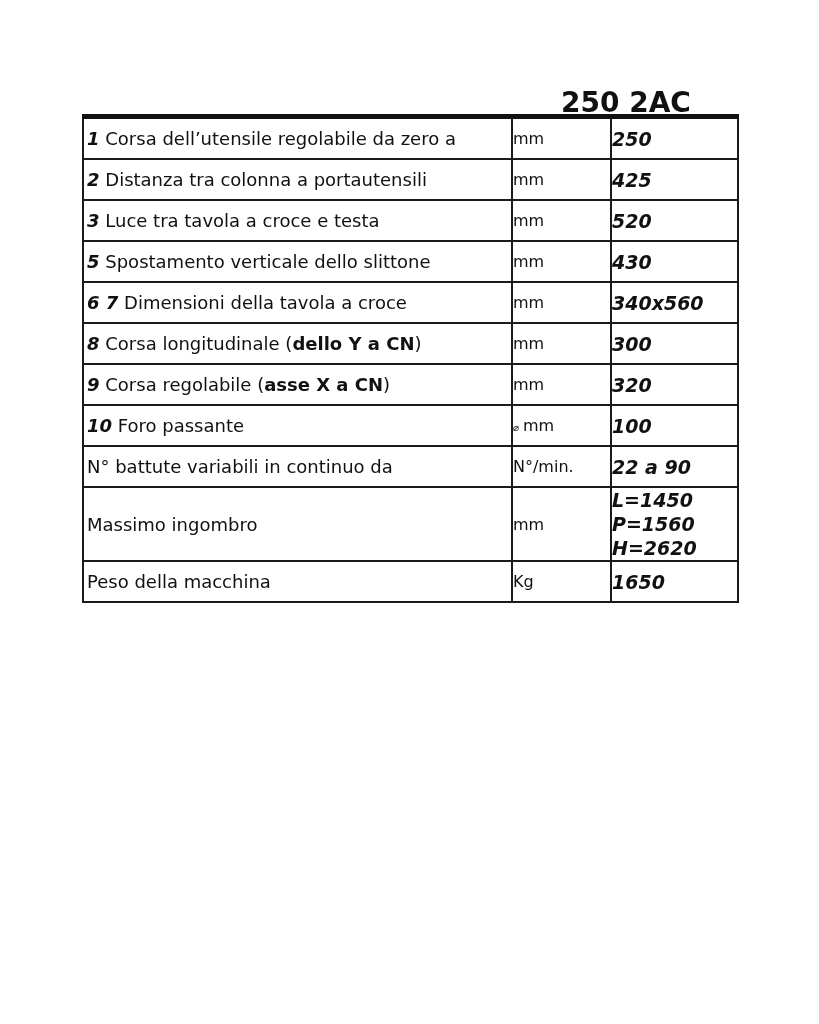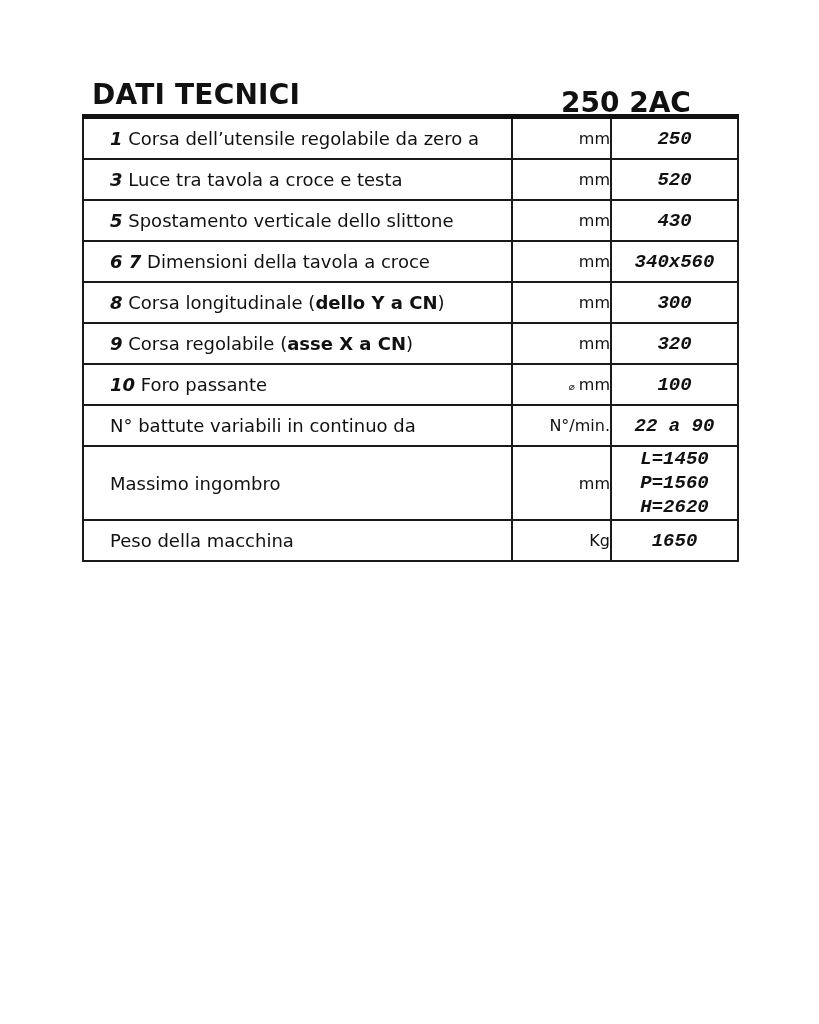--- a/index.html
+++ b/index.html
@@ -4,48 +4,52 @@
 <style>
   html, body { margin: 0; padding: 0; background: #ffffff; }
   body { width: 819px; height: 1024px; position: relative; overflow: hidden;
          font-family: "DejaVu Sans", sans-serif; color: #111111; }
   .title-row { position: absolute; left: 92px; top: 78px; width: 640px; height: 36px; }
   .title-left { position: absolute; left: 0; top: 0; font-size: 28px; font-weight: bold; letter-spacing: 0.2px; }
   .title-right { position: absolute; left: 469px; top: 8px; font-size: 28px; font-weight: bold; }
   table.spec { position: absolute; left: 82px; top: 114px; width: 655px;
                border-collapse: collapse; table-layout: fixed; border-top: 5px solid #111; }
   table.spec td { border: 2px solid #1a1a1a; padding: 0; height: 39px; font-size: 18px; vertical-align: middle; }
-  table.spec td.desc { padding-left: 26px; white-space: nowrap; }
-  table.spec td.unit { text-align: right; font-size: 16px; }
-  table.spec td.val { text-align: center; font-weight: bold; font-style: italic; font-size: 19px; font-family: Liberation Mono, monospace; }
+  table.spec td.desc { padding-left: 3px; white-space: nowrap; }
+  table.spec td.unit { text-align: left; font-size: 16px; }
+  table.spec td.val { text-align: left; font-weight: bold; font-style: italic; font-size: 19px; }
   table.spec tr.tall td { height: 69px; }
   .num { font-weight: bold; font-style: italic; }
   .b { font-weight: bold; }
   .diam { font-size: 10px; margin-right: 4px; }
   .val-line { display: block; line-height: 24px; }
 </style>
 </head>
 <body>
 
 <div class="title-row">
-  <div class="title-left">DATI TECNICI</div>
   <div class="title-right">250 2AC</div>
 </div>
 
 <table class="spec">
   <colgroup>
       <col style="width:429px">
       <col style="width:99px">
       <col style="width:127px">
     </colgroup>
   <tbody>
     <tr>
       <td class="desc"><span class="num">1</span> <span>Corsa dell’utensile regolabile da zero a</span></td>
       <td class="unit">mm</td>
       <td class="val">250</td>
+    </tr>
+    <tr>
+      <td class="desc"><span class="num">2</span> <span>Distanza tra colonna a portautensili</span></td>
+      <td class="unit">mm</td>
+      <td class="val">425</td>
     </tr>
     <tr>
       <td class="desc"><span class="num">3</span> <span>Luce tra tavola a croce e testa</span></td>
       <td class="unit">mm</td>
       <td class="val">520</td>
     </tr>
     <tr>
       <td class="desc"><span class="num">5</span> <span>Spostamento verticale dello slittone</span></td>
       <td class="unit">mm</td>
       <td class="val">430</td>

